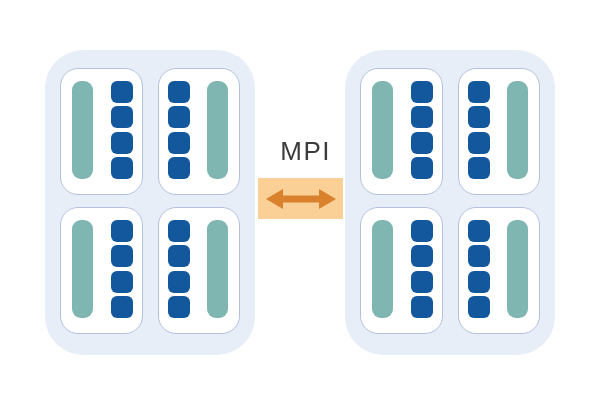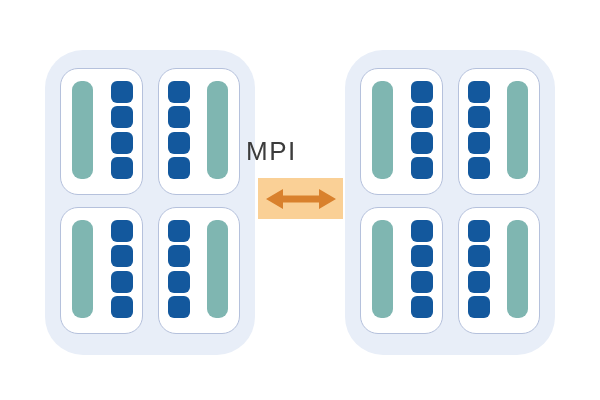--- a/index.html
+++ b/index.html
@@ -61,21 +61,21 @@
   }
   .core{
     width:22px;height:22px;
     border-radius:6px;
     background:var(--core-blue);
   }
 
   .mpi-label{
     position:absolute;
     left:246px;top:138px;width:85px;
-    text-align:left;
+    text-align:right;
     font-size:26px;
     line-height:26px;
     letter-spacing:1.5px;
     color:var(--label-text);
   }
   .arrow-box{
     position:absolute;
     left:258px;top:178px;
     width:85px;height:41px;
     background:var(--connector-fill);

